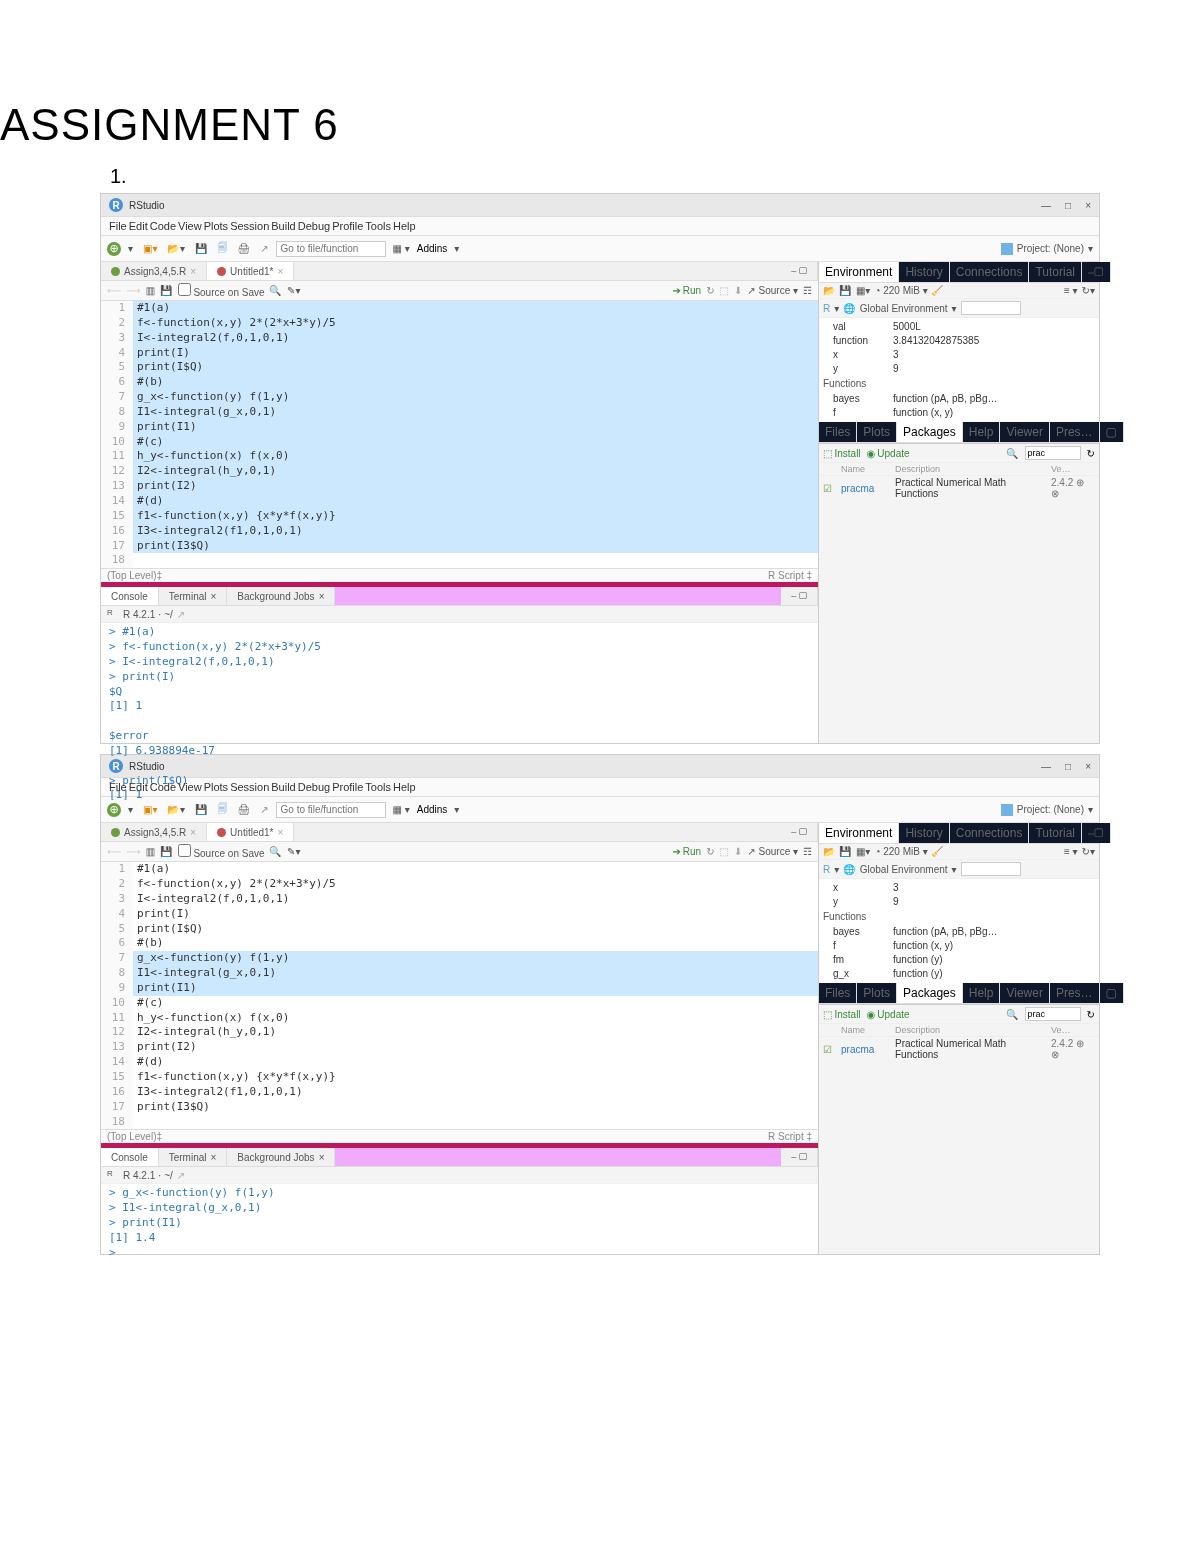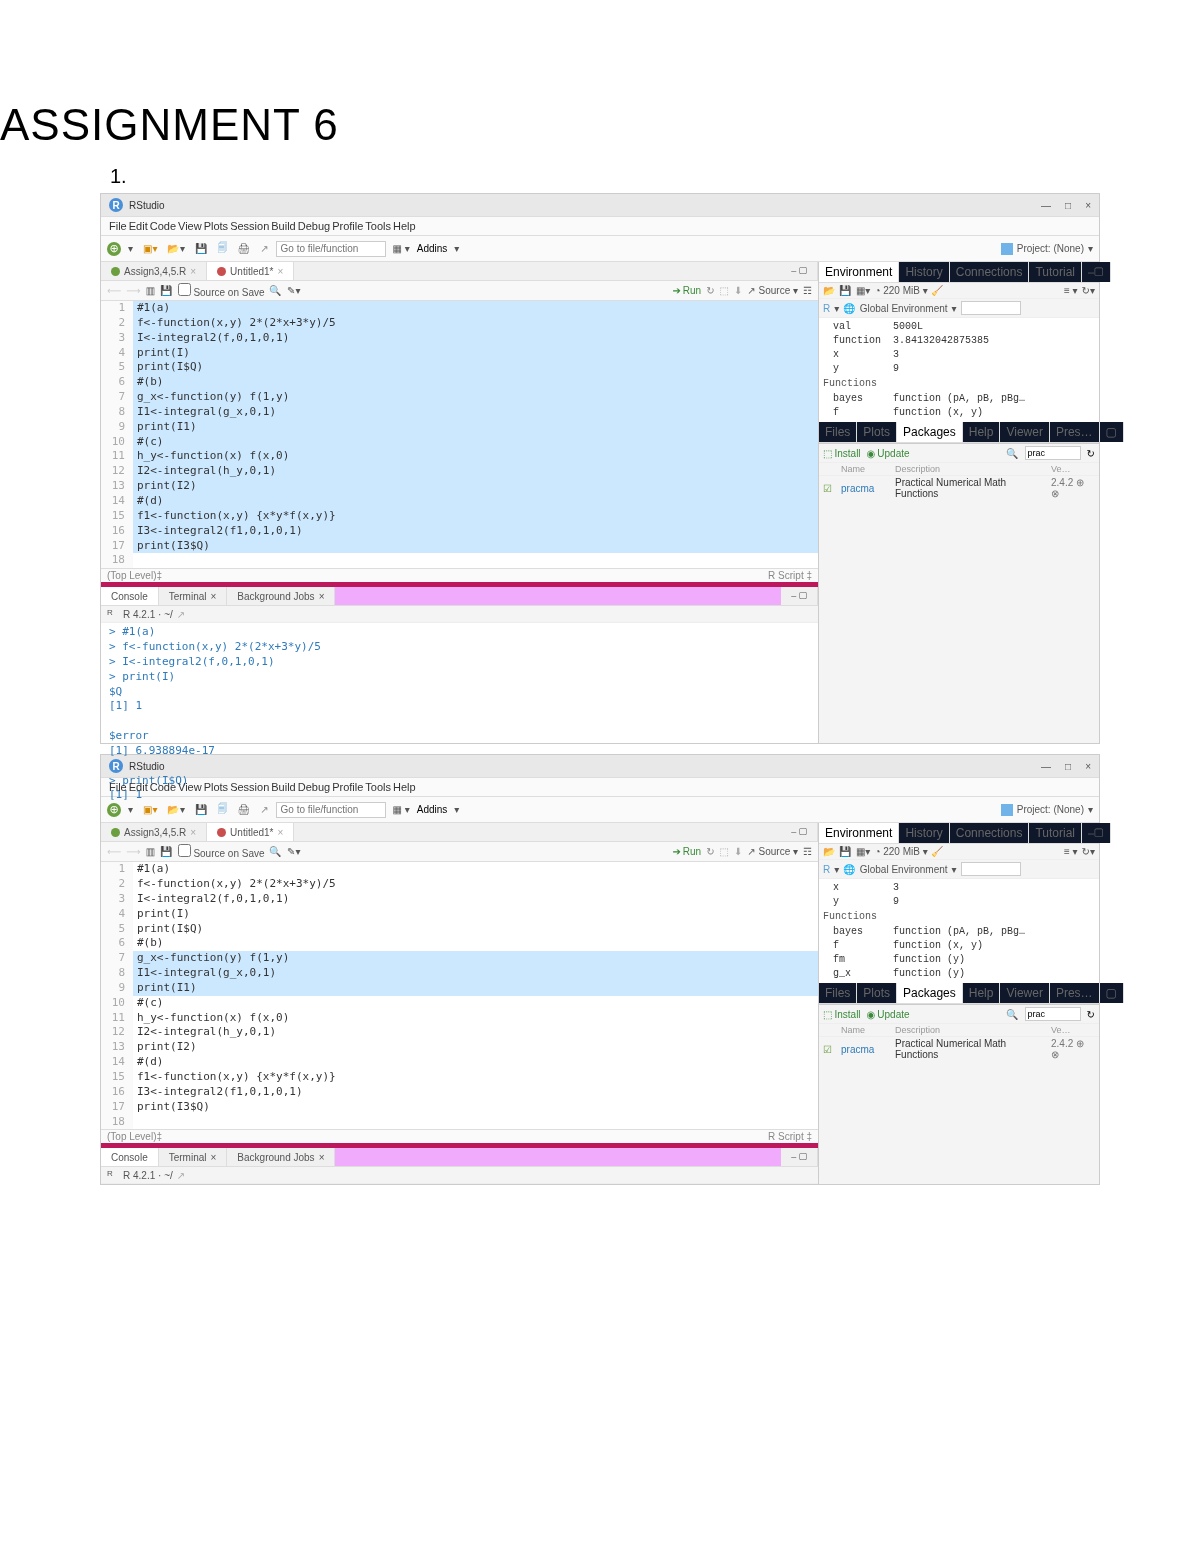--- a/index.html
+++ b/index.html
@@ -42,21 +42,21 @@
 .ed-footer .right{margin-left:auto}
 .console-tab-row{display:flex;background:#f0abfc;border-bottom:1px solid #ddd;border-top:5px solid #be185d}
 .console-body{background:#fff;font-family:'Lucida Console',monospace;font-size:11px;line-height:1.35;height:120px;padding:2px 8px;color:#333;white-space:pre}
 .console-prompt{color:#2e7aba;white-space:pre}
 .console-head{padding:2px 6px;display:flex;align-items:center;gap:4px;font-size:10px;color:#555;border-bottom:1px solid #eee}
 .r-pane-tabs{display:flex;background:#f0f0f0;border-bottom:1px solid #ddd}
 .r-tab{padding:3px 6px;font-size:12px;background:#fff;border-right:1px solid #ddd}
 .r-tab.off{background:#0f172a;color:#666}
 .env-toolbar{display:flex;gap:4px;padding:2px 4px;font-size:10px;color:#555;align-items:center;border-bottom:1px solid #eee}
 .broom{color:#d68a00}
-.env-body{font-family:Liberation Mono, monospace;font-size:10px;line-height:1.4;padding:2px 4px;background:#fff}
+.env-body{font-family:Liberation Sans, sans-serif;font-size:10px;line-height:1.4;padding:2px 4px;background:#fff}
 .env-row{display:flex}
 .env-k{width:70px;color:#333;padding-left:10px}
 .env-v{flex:1;color:#333}
 .env-sec{color:#555;padding:1px 0}
 .pkg-toolbar{display:flex;gap:6px;padding:2px 4px;align-items:center;font-size:10px;border-bottom:1px solid #eee;border-top:1px solid #ccc}
 .pkg-install{color:#3a8a3a;display:flex;align-items:center;gap:2px}
 .pkg-update{color:#3a8a3a;display:flex;align-items:center;gap:2px}
 .pkg-search{border:1px solid #ccc;width:56px;height:14px;font-size:9px;padding:0 2px}
 .pkg-head{display:flex;font-size:9px;color:#999;padding:1px 4px;border-bottom:1px solid #eee}
 .pkg-h1{width:18px}.pkg-h2{width:54px}.pkg-h3{flex:1}.pkg-h4{width:44px}
@@ -490,20 +490,25 @@
         <div class="fake-tab inactive"><span>Terminal</span> ×</div>
         <div class="fake-tab inactive"><span>Background Jobs</span> ×</div>
         <div style="flex:1"></div>
             <div class="fake-tab inactive">⎯ ▢</div>
       </div>
       <div class="console-head">
             <span class="blue-icon" style="width:12px;height:12px;font-size:8px">R</span>
             <span>R 4.2.1 · ~/</span>
             <span style="color:#aaa">↗</span>
           </div>
+      <div class="console-body" style="height:70px"><span class="console-prompt">&gt; g_x&lt;-function(y) f(1,y)
+&gt; I1&lt;-integral(g_x,0,1)
+&gt; print(I1)
+[1] 1.4
+&gt; </span></div>
     </div>
     <div class="right-col">
       <div class="r-pane-tabs">
         <div class="r-tab">Environment</div>
         <div class="r-tab off">History</div>
         <div class="r-tab off">Connections</div>
         <div class="r-tab off">Tutorial</div>
         <div class="r-tab off">⎯▢</div>
       </div>
       <div class="env-toolbar">

